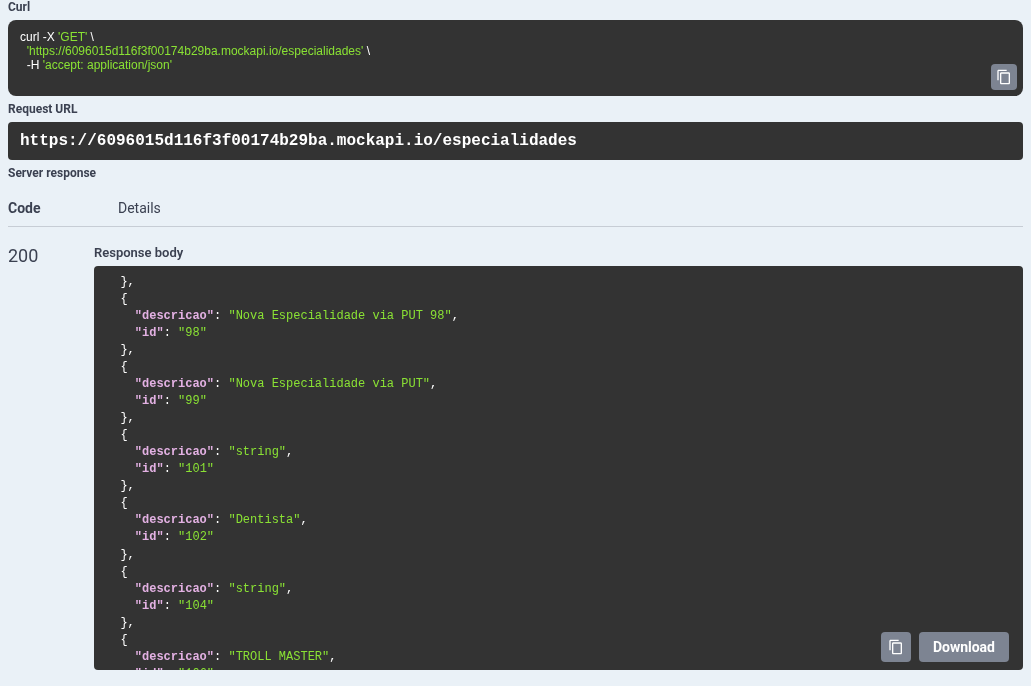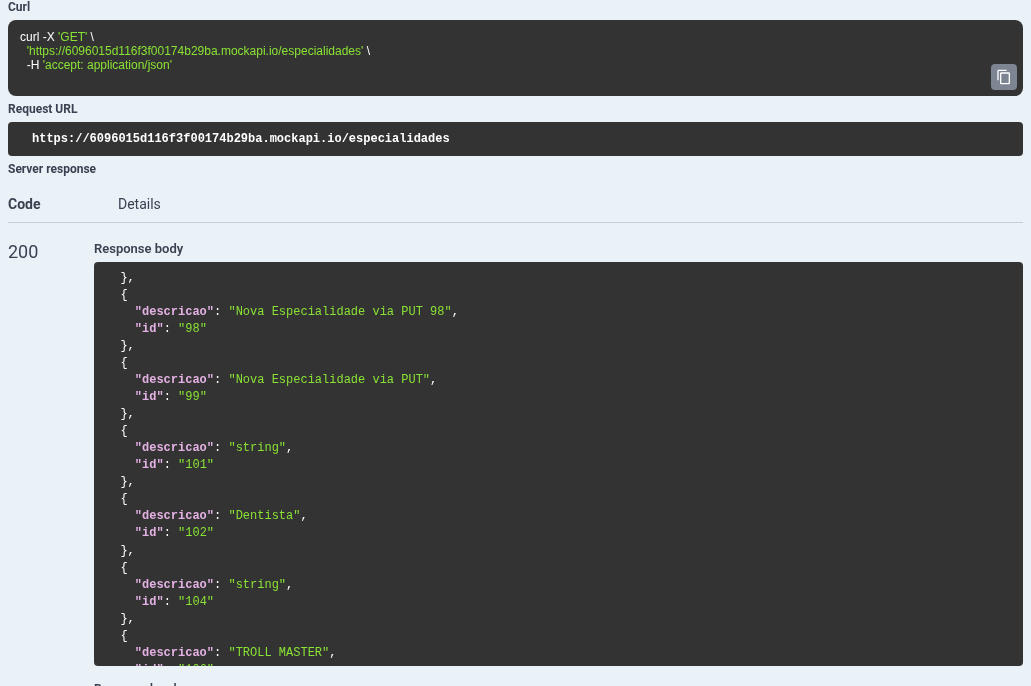--- a/index.html
+++ b/index.html
@@ -45,23 +45,23 @@
     border-radius: 4px;
     display: flex;
     align-items: center;
     justify-content: center;
     cursor: pointer;
   }
   .copy-icon svg { width: 16px; height: 16px; fill: #ffffff; }
   .url-block {
     background: #333333;
     border-radius: 4px;
-    padding: 10px 24px;
+    padding: 10px 12px;
     font-family: Consolas, Monaco, "Courier New", monospace;
-    font-size: 12px;
+    font-size: 16px;
     color: #ffffff;
     font-weight: 600;
   }
   .table-header {
     display: flex;
     border-bottom: 1px solid rgba(59,65,81,0.2);
     padding: 14px 0 10px 0;
     gap: 24px;
   }
   .col-code {
@@ -206,16 +206,24 @@
   <span class="punct">},</span>
   <span class="punct">{</span>
     <span class="key">"descricao"</span><span class="punct">: </span><span class="str">"string"</span><span class="punct">,</span>
     <span class="key">"id"</span><span class="punct">: </span><span class="str">"104"</span>
   <span class="punct">},</span>
   <span class="punct">{</span>
     <span class="key">"descricao"</span><span class="punct">: </span><span class="str">"TROLL MASTER"</span><span class="punct">,</span>
     <span class="key">"id"</span><span class="punct">: </span><span class="str">"106"</span>
   
 </pre>
+      <div class="response-footer">
+        <div class="copy-btn-small">
+          <svg viewBox="0 0 24 24">
+              <path d="M16 1H4c-1.1 0-2 .9-2 2v14h2V3h12V1zm3 4H8c-1.1 0-2 .9-2 2v14c0 1.1.9 2 2 2h11c1.1 0 2-.9 2-2V7c0-1.1-.9-2-2-2zm0 16H8V7h11v14z"></path>
+            </svg>
+        </div>
+        <button class="download-btn">Download</button>
+      </div>
     </div>
     <div class="response-headers-label">Response headers</div>
   </div>
 </div>
 
 </body></html>

